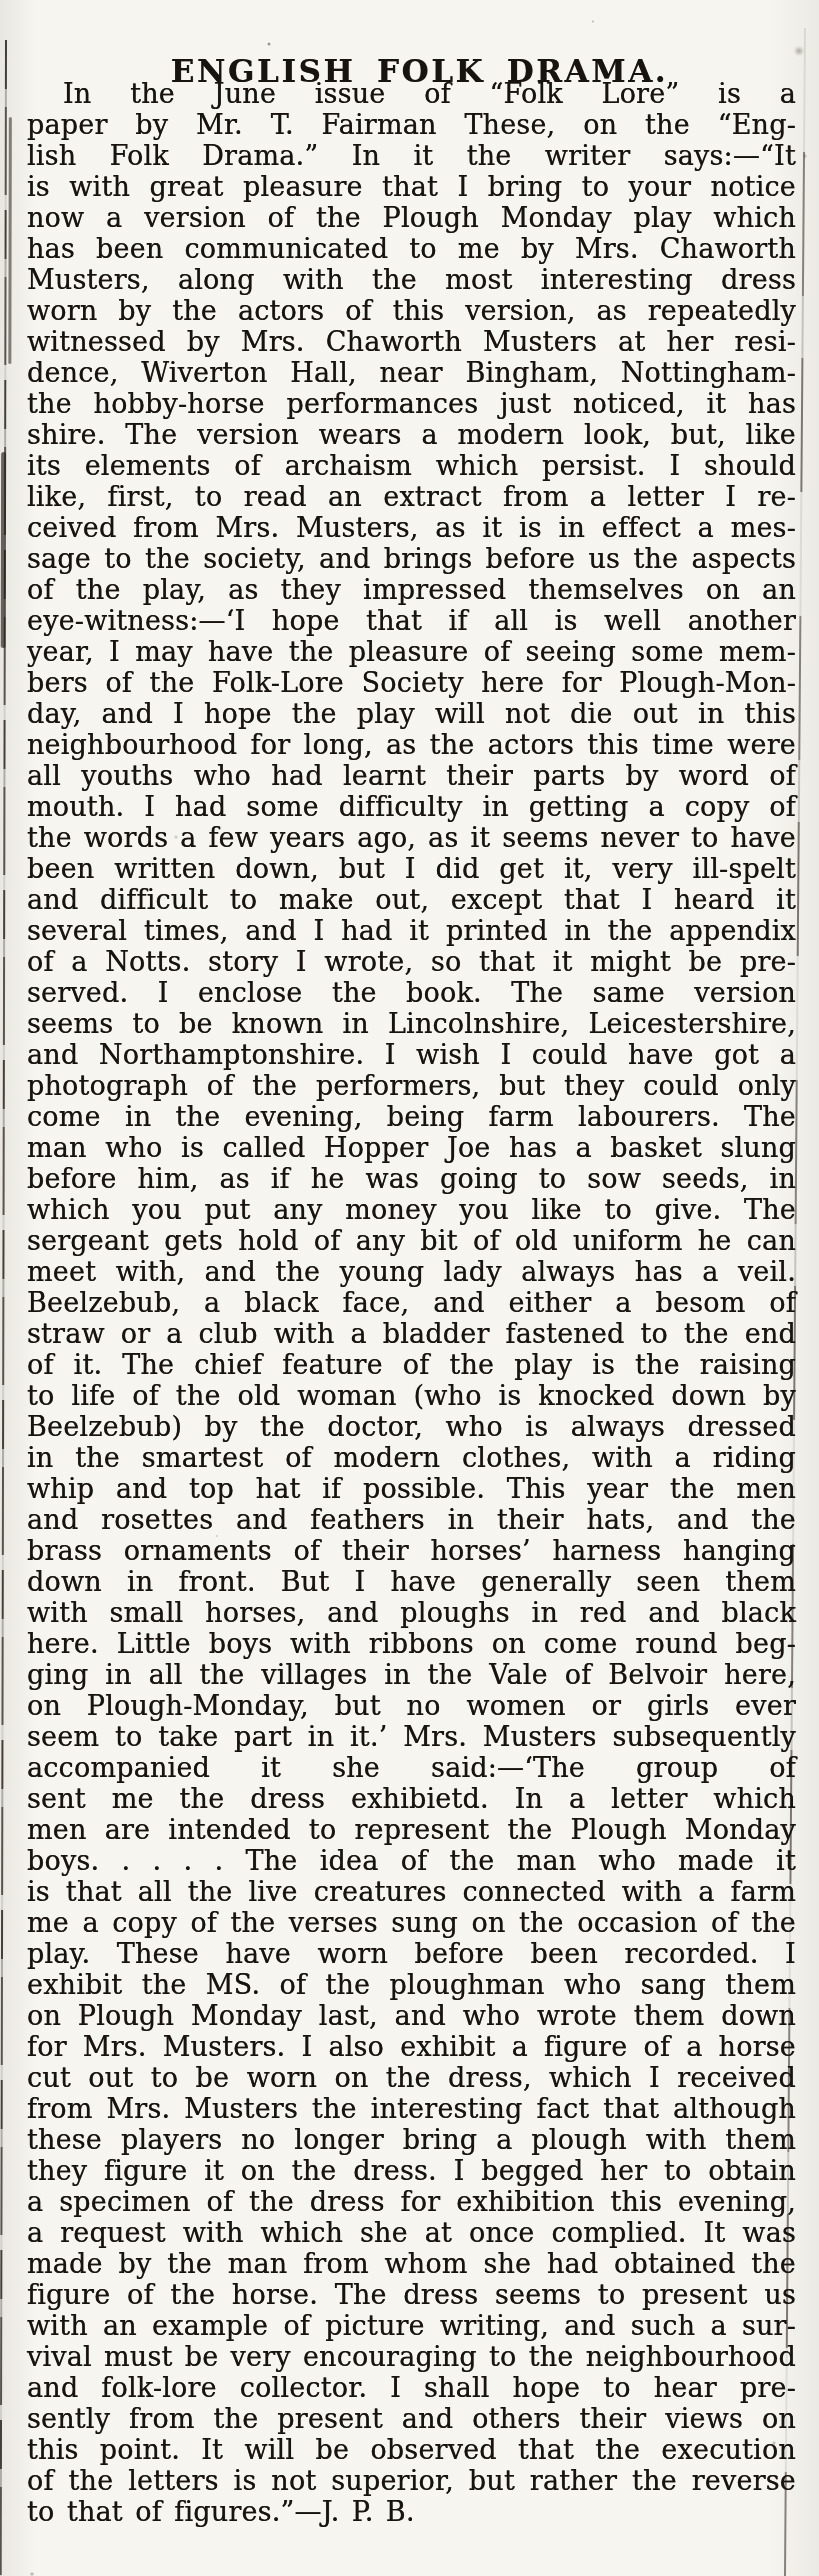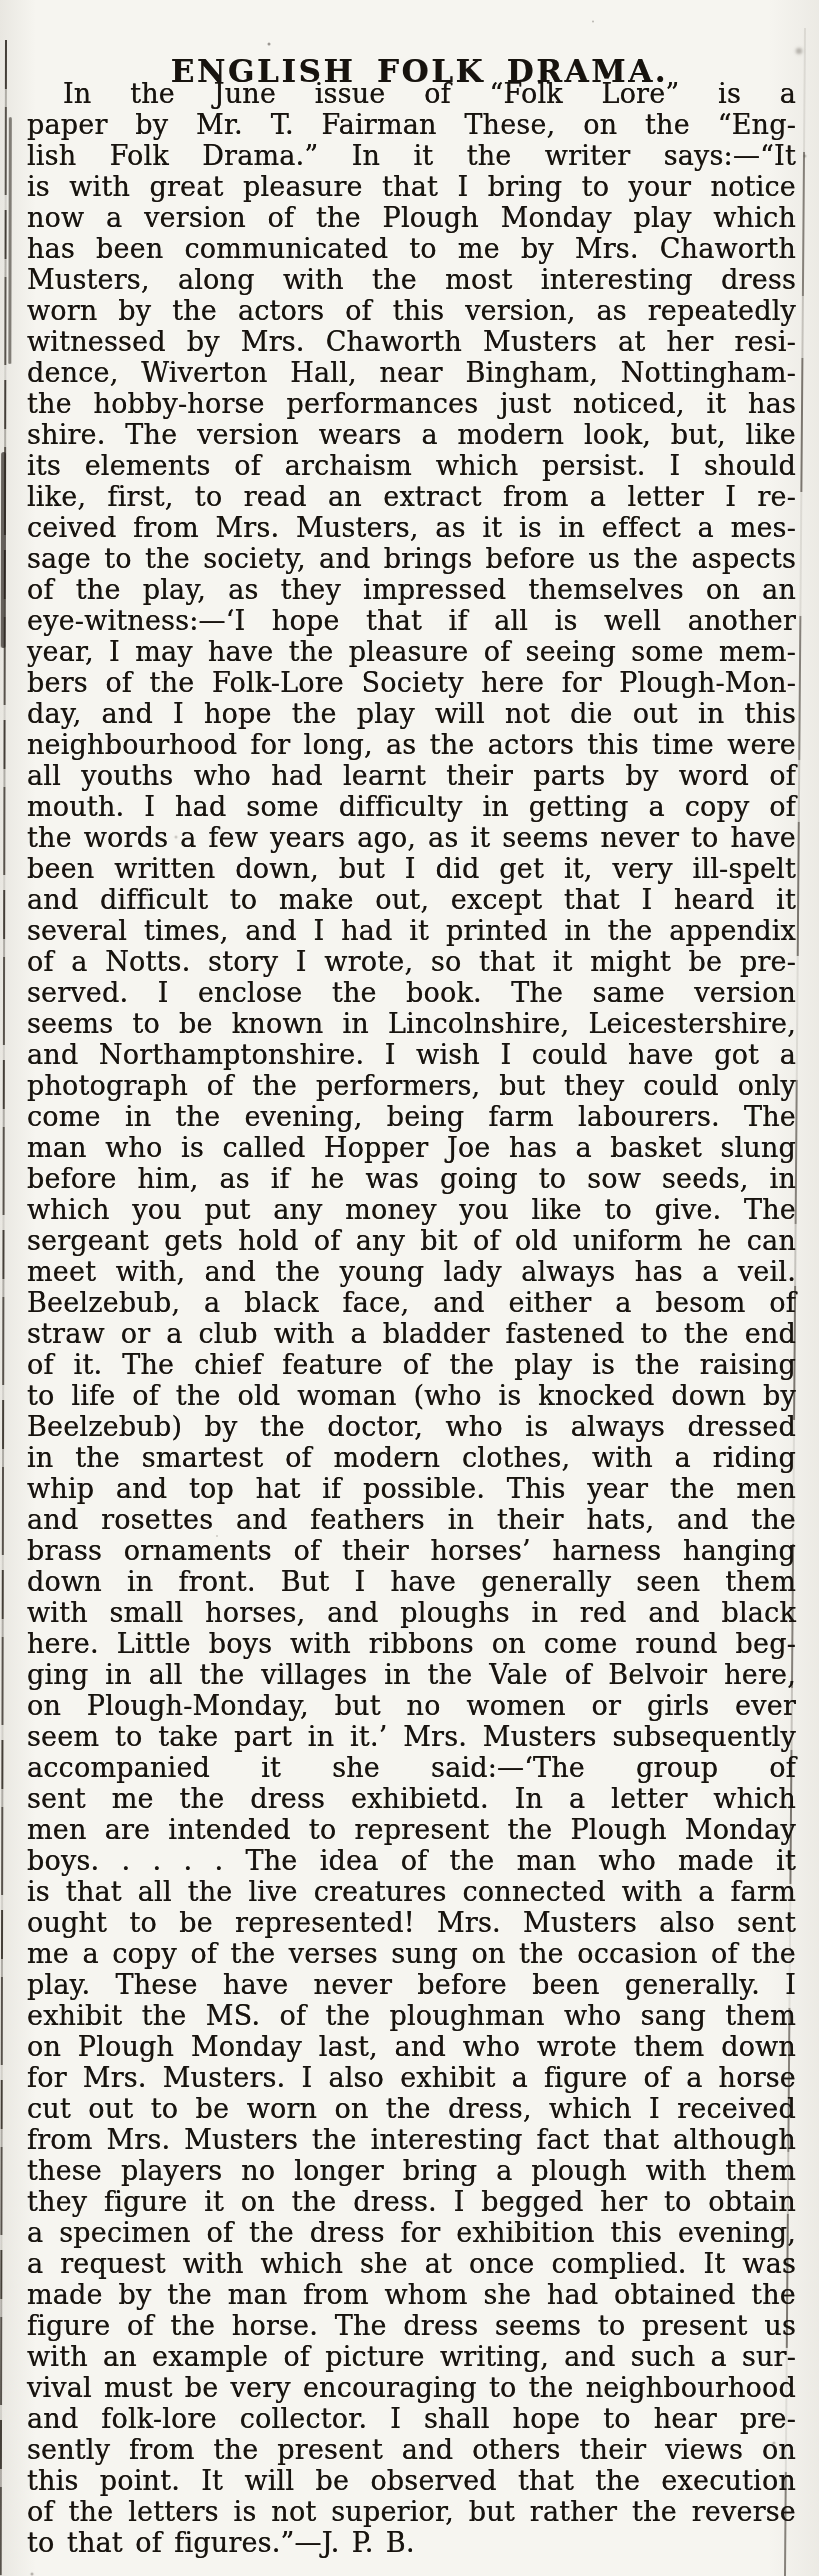--- a/index.html
+++ b/index.html
@@ -160,23 +160,22 @@
       <div class="line">with small horses, and ploughs in red and black</div>
       <div class="line">here. Little boys with ribbons on come round beg-</div>
       <div class="line">ging in all the villages in the Vale of Belvoir here,</div>
       <div class="line">on Plough-Monday, but no women or girls ever</div>
       <div class="line">seem to take part in it.’ Mrs. Musters subsequently</div>
       <div class="line">accompanied it she said:—‘The group of</div>
       <div class="line">sent me the dress exhibietd. In a letter which</div>
       <div class="line">men are intended to represent the Plough Monday</div>
       <div class="line">boys. . . . . The idea of the man who made it</div>
       <div class="line">is that all the live creatures connected with a farm</div>
-      <div class="line">ought to be represented! Mrs. Musters also sent</div>
       <div class="line">me a copy of the verses sung on the occasion of the</div>
-      <div class="line">play. These have never before been generally. I</div>
+      <div class="line">play. These have worn before been recorded. I</div>
       <div class="line">exhibit the MS. of the ploughman who sang them</div>
       <div class="line">on Plough Monday last, and who wrote them down</div>
       <div class="line">for Mrs. Musters. I also exhibit a figure of a horse</div>
       <div class="line">cut out to be worn on the dress, which I received</div>
       <div class="line">from Mrs. Musters the interesting fact that although</div>
       <div class="line">these players no longer bring a plough with them</div>
       <div class="line">they figure it on the dress. I begged her to obtain</div>
       <div class="line">a specimen of the dress for exhibition this evening,</div>
       <div class="line">a request with which she at once complied. It was</div>
       <div class="line">made by the man from whom she had obtained the</div>

